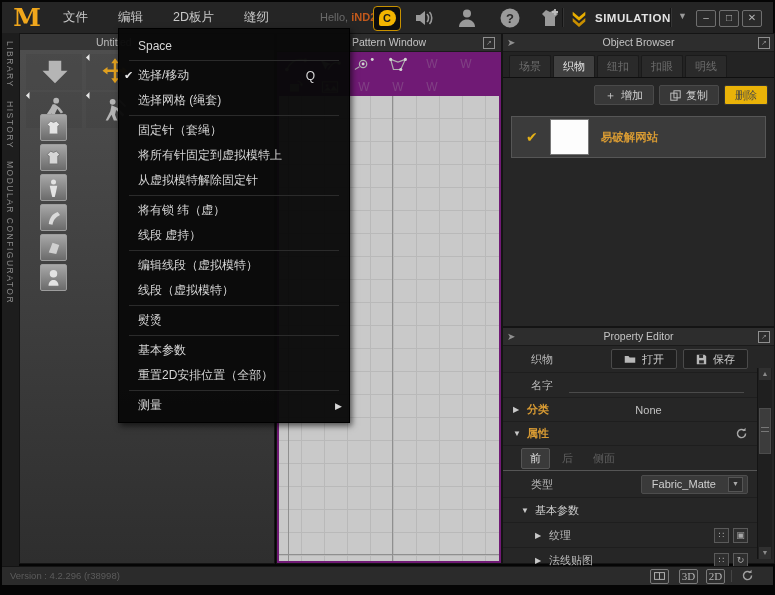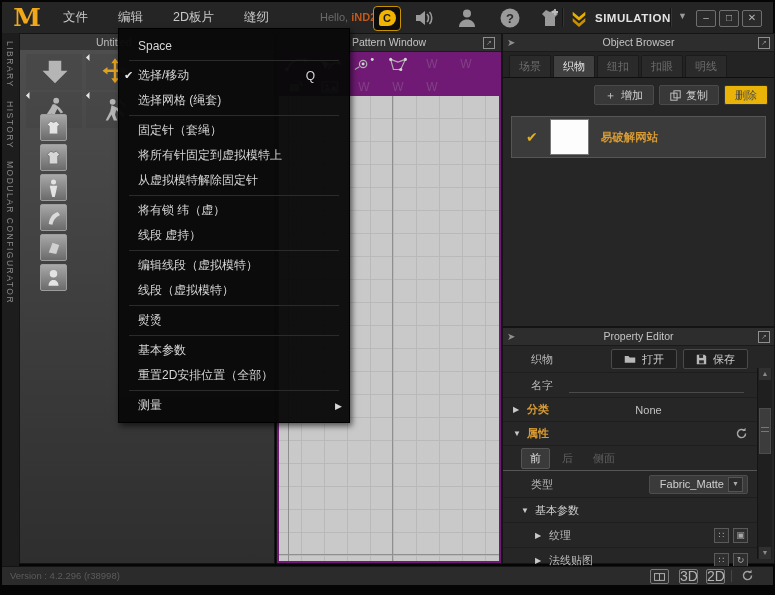--- a/index.html
+++ b/index.html
@@ -69,32 +69,32 @@
   .swatch{width:37px;height:34px;background:#fdfdfd;border:1px solid #777;}
   .fabricname{margin-left:12px;color:#d79a33;font-size:11.5px;font-weight:bold;}
 
   .perow{display:flex;align-items:center;padding:0 10px;border-bottom:1px solid #1e1e1e;color:#b9b9b9;font-size:11px;position:relative;}
   .yellow{color:#d79a33;font-weight:bold;}
   .tri{font-size:8px;margin-right:6px;color:#c9c9c9;width:8px;display:inline-block;}
   .pebtn{height:18px;padding:0 12px;background:#1f1f1f;border:1px solid #4a4a4a;border-radius:2px;color:#cfcfcf;font-size:11px;display:flex;align-items:center;gap:6px;}
   .sidetab{padding:2px 8px;font-size:11px;color:#5f5f5f;}
   .sidetab.active{color:#e2e2e2;background:#3a3a3a;border:1px solid #555;border-radius:2px;}
   .dropdown-val{background:#3a3a3a;border:1px solid #4d4d4d;border-radius:2px;height:17px;line-height:17px;
-     padding:0 4px 0 10px;color:#cfcfcf;font-size:11px;display:flex;align-items:center;gap:4px;}
+     padding:0 4px 0 10px;color:#cfcfcf;font-size:11px;display:flex;align-items:center;gap:12px;}
   .ddcaret{width:13px;height:13px;background:#2b2b2b;border:1px solid #555;font-size:7px;line-height:12px;text-align:center;color:#aaa;}
   .miniicon{width:13px;height:13px;border:1px solid #5a5a5a;background:#2e2e2e;display:flex;align-items:center;justify-content:center;color:#a8a8a8;font-size:9px;}
   .scroll{position:absolute;right:2px;top:40px;width:14px;bottom:4px;background:#1f1f1f;border-left:1px solid #141414;}
   .scroll .up,.scroll .dn{position:absolute;left:1px;width:12px;height:12px;color:#8a8a8a;font-size:7px;text-align:center;line-height:12px;background:#303030;}
   .scroll .dn{bottom:0;}
   .scroll .thumbbar{position:absolute;left:1px;top:40px;width:12px;height:46px;background:#3c3c3c;border:1px solid #4c4c4c;box-sizing:border-box;}
   .grip{margin:18px auto 0;width:8px;border-top:1px solid #777;border-bottom:1px solid #777;height:3px;}
 
   
   .statusbar{left:2px;top:566px;width:771px;height:18px;background:#2b2b2b;border-top:1px solid #141414;color:#5c5c5c;font-size:9.5px;line-height:18px;}
-  .sbbtn{position:absolute;top:2px;height:13px;border:1px solid #7a7a7a;border-radius:2px;color:#b5b5b5;font-size:14px;line-height:12px;text-align:center;background:#2e2e2e;}
+  .sbbtn{position:absolute;top:2px;height:13px;border:1px solid #7a7a7a;border-radius:2px;color:#b5b5b5;font-size:11px;line-height:12px;text-align:center;background:#2e2e2e;font-family:Liberation Serif, serif;}
 
   
   .ddmenu{left:118px;top:28px;width:230px;background:rgba(9,9,9,.97);border:1px solid #000;box-shadow:2px 3px 6px rgba(0,0,0,.6);padding:4px 0;z-index:50;}
   .mi{height:25px;display:flex;align-items:center;color:#d6d6d6;font-size:12px;}
   .mi .mchk{width:19px;text-align:center;color:#e8e8e8;font-size:11px;}
   .mi .mlbl{flex:1;}
   .mi .msc{margin-right:34px;color:#d6d6d6;}
   .mi .msub{width:14px;color:#d6d6d6;font-size:9px;}
   .mdiv{height:1px;background:#2b2b2b;margin:2px 10px;}
 </style>

